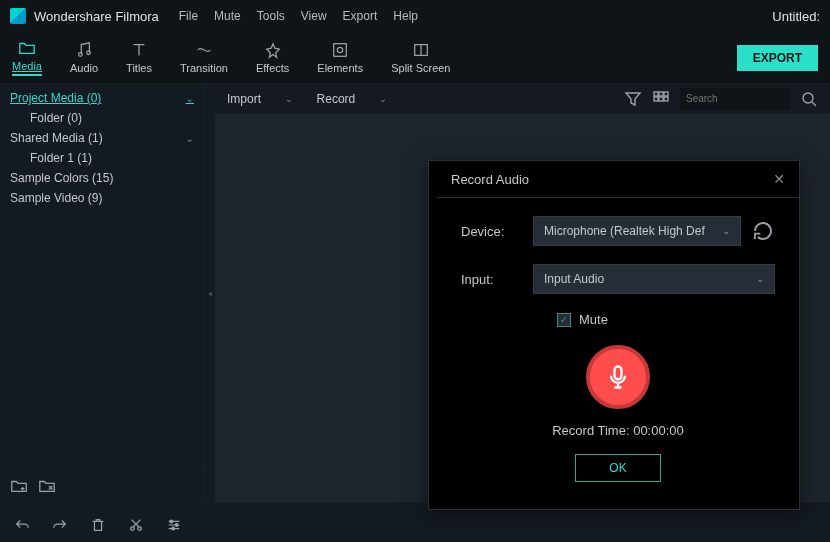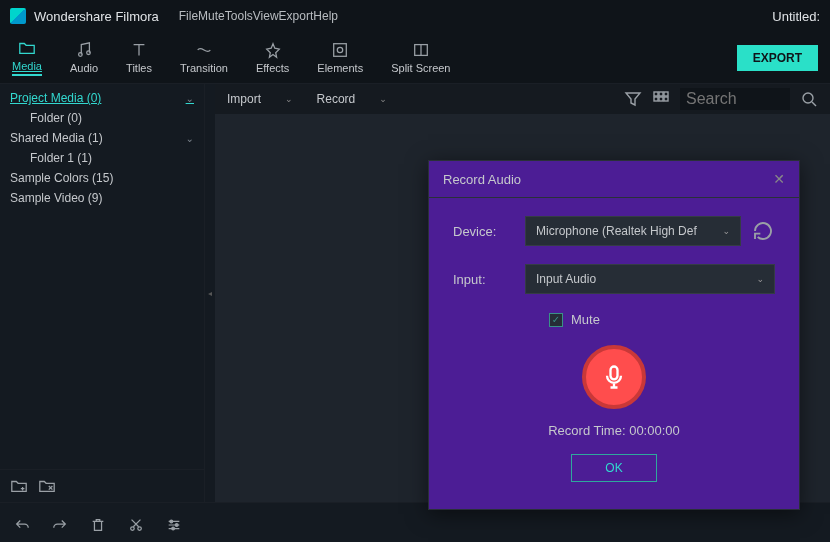--- a/index.html
+++ b/index.html
@@ -2,21 +2,21 @@
 <html><head>
 <meta charset="utf-8">
 <style>
 * { margin:0; padding:0; box-sizing:border-box; font-family:Arial,Helvetica,sans-serif; }
 body { width:830px; height:542px; background:#0f1419; color:#c5c8cc; overflow:hidden; position:relative; }
 
 
 .titlebar { height:28px; display:flex; align-items:center; padding:16px 10px; background:#0f1419; font-size:13px; }
 .logo { width:16px; height:16px; background:linear-gradient(135deg,#00d4cc 50%,#0099cc 50%); margin-right:8px; border-radius:2px; }
 .appname { color:#e0e3e6; font-weight:500; margin-right:20px; }
-.menubar { display:flex; }
+.menubar { display:flex; gap:16px; }
 .menubar span { color:#b8bcc0; font-size:12px; cursor:pointer; }
 .doc-title { margin-left:auto; color:#e0e3e6; font-size:13px; }
 
 
 .toolbar { height:52px; display:flex; align-items:center; padding:0 12px; background:#0f1419; border-bottom:1px solid #1a1f26; }
 .tool { display:flex; flex-direction:column; align-items:center; margin-right:28px; cursor:pointer; }
 .tool .ticon { width:18px; height:18px; margin-bottom:3px; }
 .tool .tlabel { font-size:11px; color:#c5c8cc; }
 .tool.active .tlabel { color:#32d8cf; border-bottom:2px solid #32d8cf; padding-bottom:2px;text-decoration:underline; }
 .export-btn { margin-left:auto; background:#2ae0c8; color:#0f1419; font-weight:600; font-size:12px; padding:6px 16px; border:none; cursor:pointer; }
@@ -33,25 +33,25 @@
 .left-footer { display:flex; gap:10px; padding:8px 10px; border-top:1px solid #1a1f26; }
 .left-footer .ficon { width:18px; height:16px; cursor:pointer; }
 .collapse-handle { width:10px; display:flex; align-items:center; justify-content:center; background:#141a21; cursor:pointer; color:#555; font-size:8px; }
 
 .rightpane { flex:1; background:#1e242c; display:flex; flex-direction:column; position:relative; }
 .righttop { height:30px; display:flex; align-items:center; padding:0 12px; border-bottom:1px solid #151a20; font-size:12px; background:#151a20; }
 .dropdown-pair { display:flex; align-items:center; margin-right:24px; cursor:pointer; }
 .dropdown-pair .dd-arrow { margin-left:24px; font-size:9px; color:#888; }
 .righttop-fill { flex:1; }
 .rt-icon { width:18px; height:18px; margin-left:10px; cursor:pointer; display:flex; align-items:center; justify-content:center; }
-.searchbox { width:110px; height:22px; background:#0f1419; border:none; color:#7dd3fc; font-size:16px; padding:0 6px; margin-left:10px; }
+.searchbox { width:110px; height:22px; background:#0f1419; border:none; color:#7dd3fc; font-size:10px; padding:0 6px; margin-left:10px; }
 .canvas { flex:1; background:#1e242c; }
 
 
-.dialog { position:absolute; left:428px; top:160px; width:372px; height:350px; background:#4c1d95; border:1px solid #2a3038; box-shadow:0 4px 20px rgba(0,0,0,.5); font-size:13px; }
+.dialog { position:absolute; left:428px; top:160px; width:372px; height:350px; background:#000000; border:1px solid #2a3038; box-shadow:0 4px 20px rgba(0,0,0,.5); font-size:13px;padding-left:8px; }
 .dlg-title { display:flex; align-items:center; justify-content:space-between; padding:10px 14px; border-bottom:1px solid #2a3038; color:#c5c8cc; }
 .dlg-close { cursor:pointer; color:#888; font-size:14px; }
 .dlg-body { padding:18px 24px; }
 .dlg-row { display:flex; align-items:center; margin-bottom:18px; }
 .dlg-label { width:72px; color:#c5c8cc; font-size:13px; }
 .dlg-select { flex:1; height:30px; background:#262d36; border:1px solid #353c45; color:#c5c8cc; padding:0 10px; display:flex; align-items:center; justify-content:space-between; cursor:pointer; font-size:12px; }
 .dlg-select .sel-arrow { font-size:9px; color:#999; }
 .refresh-btn { width:24px; height:24px; margin-left:10px; cursor:pointer; display:flex; align-items:center; justify-content:center; color:#999; }
 .dlg-checkrow { display:flex; align-items:center; margin-left:96px; margin-bottom:18px; }
 .dlg-check { width:14px; height:14px; border:1px solid #3a9088; background:#262d36; margin-right:8px; display:flex; align-items:center; justify-content:center; color:#3a9088; font-size:10px; cursor:pointer; }

